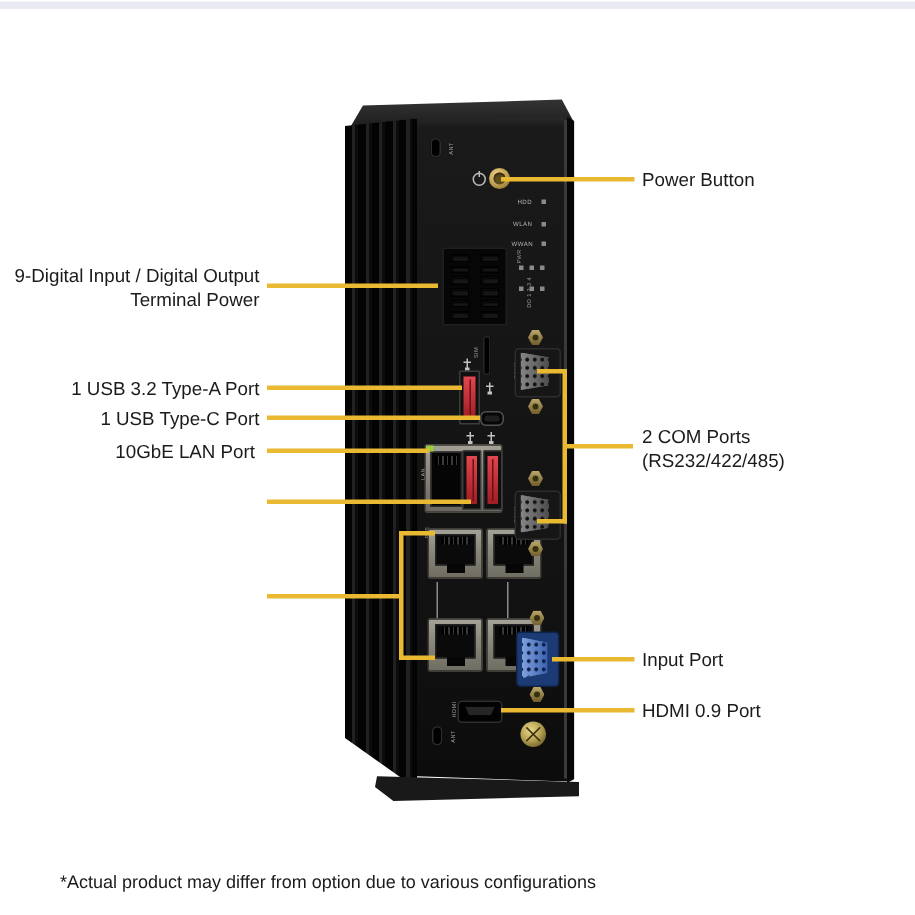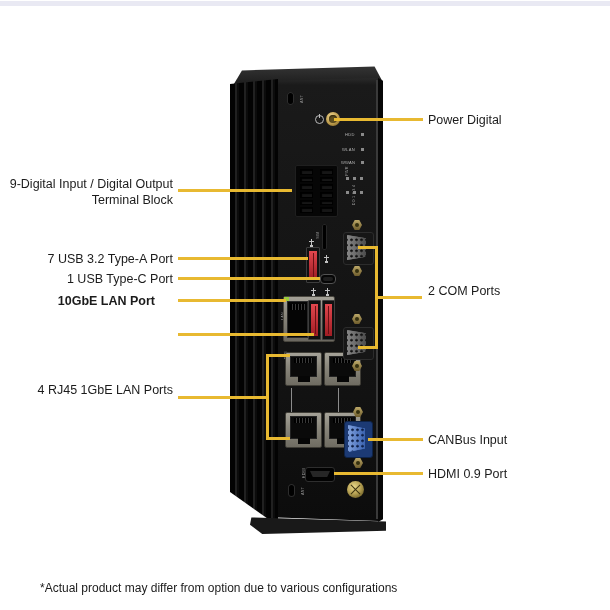--- a/index.html
+++ b/index.html
@@ -97,43 +97,43 @@
   .footnote{position:absolute;left:40px;top:581px;font-size:12px;color:#1b1b1b;white-space:nowrap;}
 </style>
 </head>
 <body>
 
 <div id="stage">
   <div class="topstrip"></div>
 
   <div class="lbl right-align" style="right:437px;top:176px;">
     <span>9-Digital Input / Digital Output</span>
-    <span>Terminal Block</span>
+    <span>Terminal Power</span>
   </div>
   <div class="lbl right-align" style="right:437px;top:251px;">
-    <span>7 USB 3.2 Type-A Port</span>
+    <span>1 USB 3.2 Type-A Port</span>
   </div>
   <div class="lbl right-align" style="right:437px;top:271px;">
     <span>1 USB Type-C Port</span>
   </div>
-  <div class="lbl right-align" style="right:455px;top:293px;font-weight:bold;">
+  <div class="lbl right-align" style="right:440px;top:293px;">
     <span>10GbE LAN Port</span>
   </div>
   <div class="lbl right-align" style="right:437px;top:382px;">
-    <span>4 RJ45 1GbE LAN Ports</span>
   </div>
 
   <div class="lbl" style="left:428px;top:112px;">
-    <span>Power Digital</span>
+    <span>Power Button</span>
   </div>
   <div class="lbl" style="left:428px;top:283px;">
     <span>2 COM Ports</span>
+    <span>(RS232/422/485)</span>
   </div>
   <div class="lbl" style="left:428px;top:432px;">
-    <span>CANBus Input</span>
+    <span>Input Port</span>
   </div>
   <div class="lbl" style="left:428px;top:466px;">
     <span>HDMI 0.9 Port</span>
   </div>
 
   <div class="chassis-top"></div>
   <div class="chassis-fins"></div>
   <div class="chassis-face"></div>
   <div class="chassis-edge"></div>
   <div class="chassis-edge-hi"></div>

